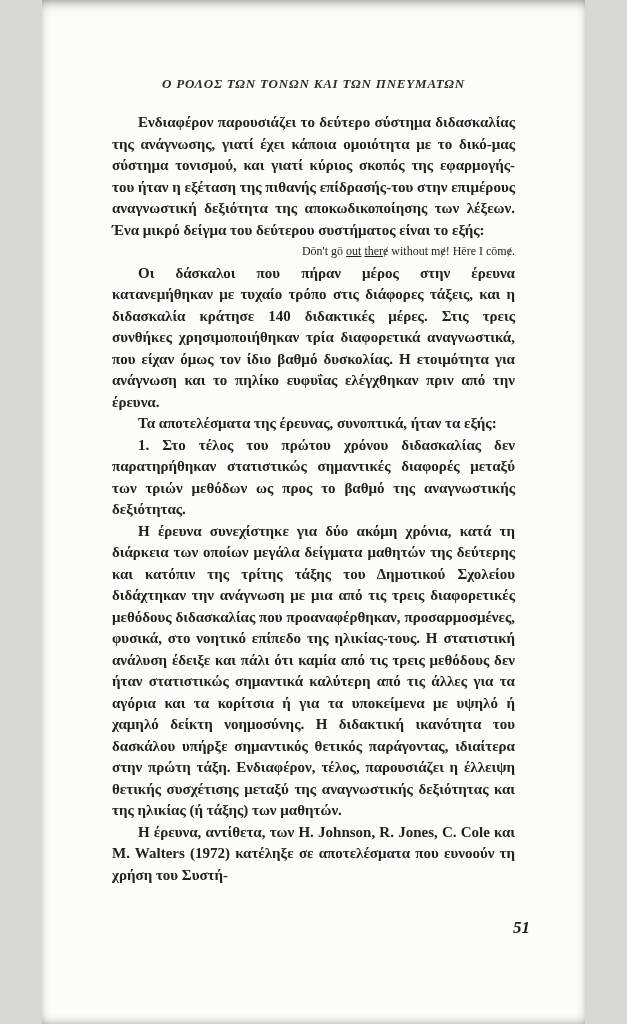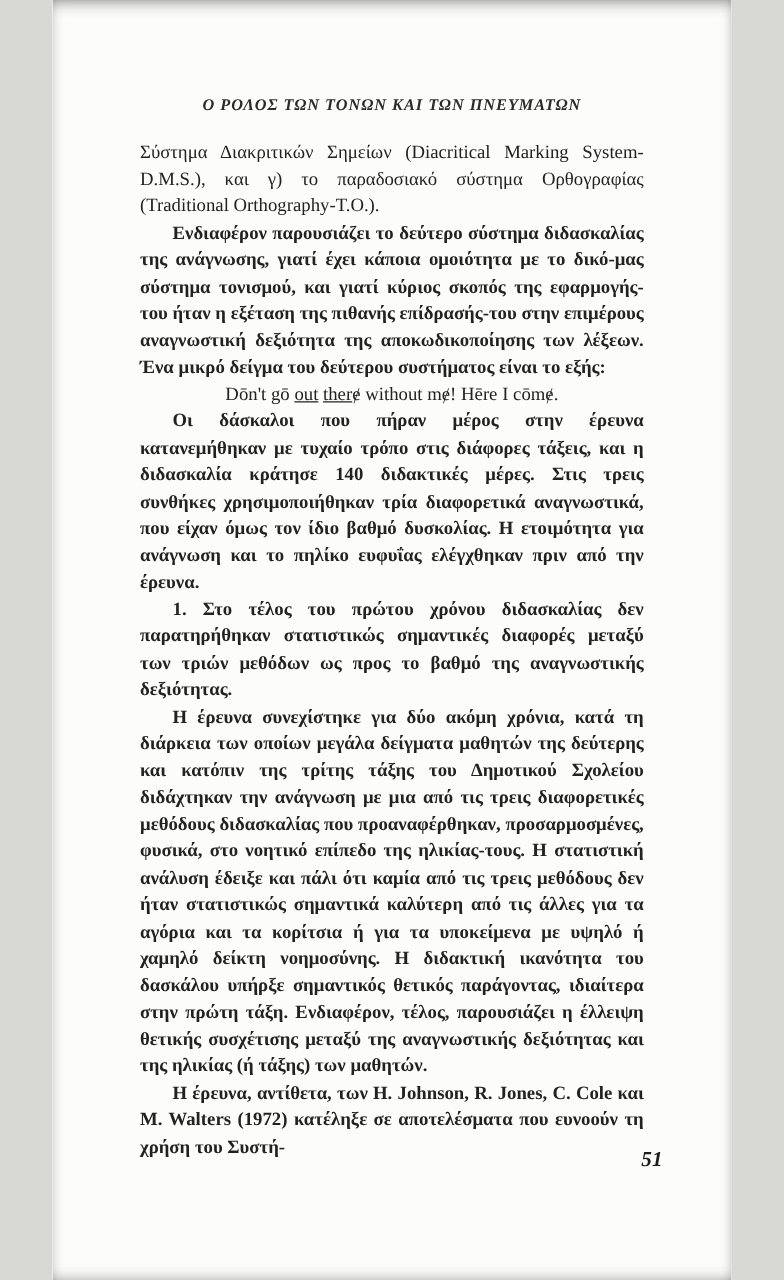--- a/index.html
+++ b/index.html
@@ -40,23 +40,23 @@
   p.body-text {
     margin: 0;
     font-size: 15px;
     line-height: 21.5px;
     text-align: justify;
     color: #222220;
   }
   p.ind { text-indent: 26px; font-weight: bold; }
   .sample-line {
     margin: 0;
-    font-size: 15px;
+    font-size: 12px;
     line-height: 21.5px;
-    text-align: center;
+    text-align: right;
     color: #222220;
   }
   .sample-line .ul { text-decoration: underline; }
   .page-number {
     position: absolute;
     top: 918px;
     right: 55px;
     font-size: 17px;
     font-weight: bold;
     font-style: italic;
@@ -65,28 +65,28 @@
   }
 </style>
 </head>
 <body>
 
 <div class="page">
   <div class="content">
 
     <h1 class="running-head">Ο ΡΟΛΟΣ ΤΩΝ ΤΟΝΩΝ ΚΑΙ ΤΩΝ ΠΝΕΥΜΑΤΩΝ</h1>
 
-    <p class="body-text">Σύστημα Διακριτικών Σημείων (Diacritical Marking System-D.M.S.), και γ) το παραδοσιακό σύστημα Ορθογραφίας (Traditional Orthography-T.O.).</p>
 
     <p class="body-text ind">Ενδιαφέρον παρουσιάζει το δεύτερο σύστημα διδασκαλίας της ανάγνωσης, γιατί έχει κάποια ομοιότητα με το δικό-μας σύστημα τονισμού, και γιατί κύριος σκοπός της εφαρμογής-του ήταν η εξέταση της πιθανής επίδρασής-του στην επιμέρους αναγνωστική δεξιότητα της αποκωδικοποίησης των λέξεων. Ένα μικρό δείγμα του δεύτερου συστήματος είναι το εξής:</p>
 
     <p class="sample-line"><span>Dōn't gō </span><span class="ul">out</span><span> </span><span class="ul">ther</span><span>ɇ without mɇ! Hēre I cōmɇ.</span></p>
 
     <p class="body-text ind">Οι δάσκαλοι που πήραν μέρος στην έρευνα κατανεμήθηκαν με τυχαίο τρόπο στις διάφορες τάξεις, και η διδασκαλία κράτησε 140 διδακτικές μέρες. Στις τρεις συνθήκες χρησιμοποιήθηκαν τρία διαφορετικά αναγνωστικά, που είχαν όμως τον ίδιο βαθμό δυσκολίας. Η ετοιμότητα για ανάγνωση και το πηλίκο ευφυΐας ελέγχθηκαν πριν από την έρευνα.</p>
 
+    <p class="body-text ind">Τα αποτελέσματα της έρευνας, συνοπτικά, ήταν τα εξής:</p>
 
     <p class="body-text ind">1. Στο τέλος του πρώτου χρόνου διδασκαλίας δεν παρατηρήθηκαν στατιστικώς σημαντικές διαφορές μεταξύ των τριών μεθόδων ως προς το βαθμό της αναγνωστικής δεξιότητας.</p>
 
 
 
 
     <p class="body-text ind">Η έρευνα συνεχίστηκε για δύο ακόμη χρόνια, κατά τη διάρκεια των οποίων μεγάλα δείγματα μαθητών της δεύτερης και κατόπιν της τρίτης τάξης του Δημοτικού Σχολείου διδάχτηκαν την ανάγνωση με μια από τις τρεις διαφορετικές μεθόδους διδασκαλίας που προαναφέρθηκαν, προσαρμοσμένες, φυσικά, στο νοητικό επίπεδο της ηλικίας-τους. Η στατιστική ανάλυση έδειξε και πάλι ότι καμία από τις τρεις μεθόδους δεν ήταν στατιστικώς σημαντικά καλύτερη από τις άλλες για τα αγόρια και τα κορίτσια ή για τα υποκείμενα με υψηλό ή χαμηλό δείκτη νοημοσύνης. Η διδακτική ικανότητα του δασκάλου υπήρξε σημαντικός θετικός παράγοντας, ιδιαίτερα στην πρώτη τάξη. Ενδιαφέρον, τέλος, παρουσιάζει η έλλειψη θετικής συσχέτισης μεταξύ της αναγνωστικής δεξιότητας και της ηλικίας (ή τάξης) των μαθητών.</p>
 
     <p class="body-text ind">Η έρευνα, αντίθετα, των H. Johnson, R. Jones, C. Cole και M. Walters (1972) κατέληξε σε αποτελέσματα που ευνοούν τη χρήση του Συστή-</p>
 

